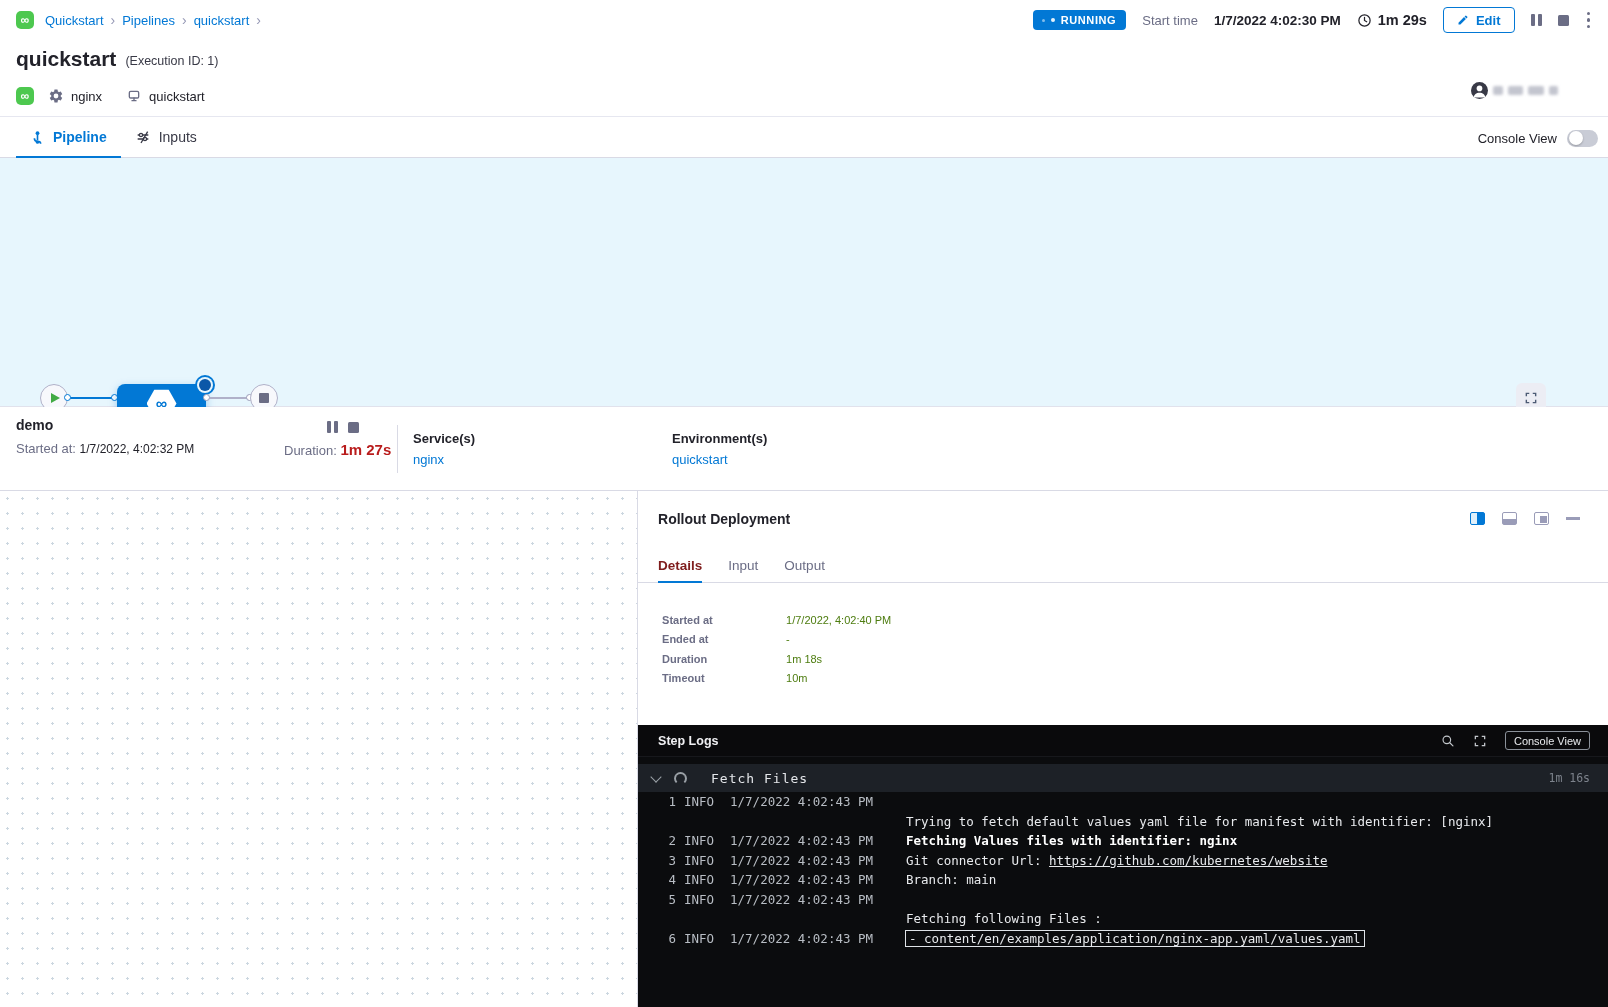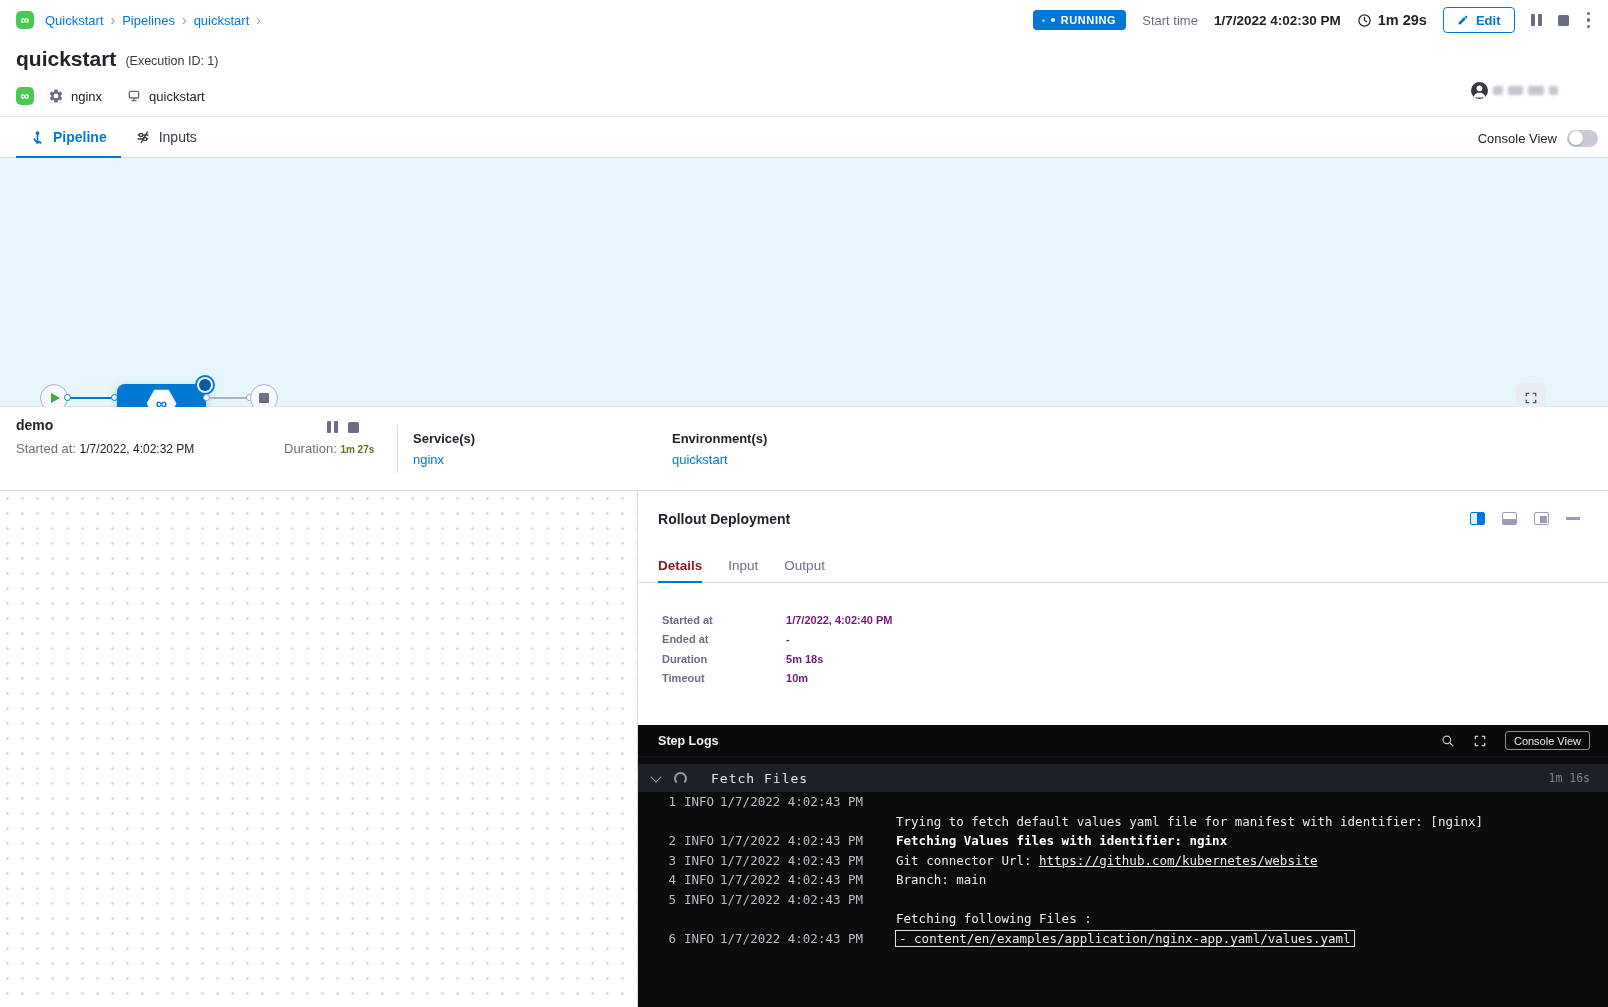--- a/index.html
+++ b/index.html
@@ -68,21 +68,21 @@
   .zoom-panel{position:absolute;left:1516px;top:318px;width:30px;height:62px;border-radius:6px;background:#ecedf4;
     display:flex;flex-direction:column;align-items:center;justify-content:space-around;color:#5b6b85;font-size:20px}
   .zoom-panel span{cursor:pointer;line-height:1}
   .marquee{width:14px;height:14px;border:1.6px dashed #4c5b74}
   
   .stage-bar{position:relative;height:84px;border-bottom:1px solid #d9dae5;background:#fff}
   .sb-name{position:absolute;left:16px;top:10px;font-size:14px;font-weight:700}
   .sb-line{position:absolute;left:16px;top:34px;font-size:13px;color:#6b6d85}
   .sb-line b{color:#22222a;font-weight:400;font-size:12px}
   .sb-duration{position:absolute;left:284px;top:34px;font-size:13px;color:#6b6d85}
-  .sb-duration b{color:#4d7c0f;font-weight:600;font-size:10px}
+  .sb-duration b{color:#b91c1c;font-weight:600;font-size:15px}
   .sb-icons{position:absolute;left:327px;top:14px;display:flex;gap:10px;align-items:center}
   .sb-divider{position:absolute;left:397px;top:18px;width:1px;height:48px;background:#d9dae5}
   .sb-col{position:absolute;top:24px;font-size:13px}
   .sb-col .h{font-weight:700;color:#22222a}
   .sb-col a{display:block;margin-top:6px;color:#0278d5;text-decoration:none;cursor:pointer}
   
   .bottom{display:flex;height:516px}
   .exec-canvas{position:relative;width:664px;height:100%;
     background-color:#fff;background-image:radial-gradient(circle,#ccd7e0 1.2px,transparent 1.2px);background-size:15px 15px}
   
@@ -96,42 +96,42 @@
   .lay-icon.float::after{content:"";position:absolute;right:1px;bottom:1px;width:7px;height:7px;background:#9a9cb8}
   .minus-icon{width:14px;height:2.5px;background:#9a9cb8;cursor:pointer}
   .sp-tabs{position:absolute;left:0;right:0;top:58px;height:34px;border-bottom:1px solid #d9dae5;
     display:flex;align-items:stretch;padding-left:20px;gap:26px}
   .sp-tab{position:relative;display:flex;align-items:center;font-size:13.5px;color:#6b6d85;cursor:pointer}
   .sp-tab.active{color:#7f1d1d;font-weight:700}
   .sp-tab.active::after{content:"";position:absolute;left:0;right:0;bottom:-1px;height:2.5px;background:#0278d5}
   .sp-details{position:absolute;left:24px;top:115px}
   .d-row{display:flex;height:19.5px;align-items:flex-end;font-size:11px}
   .d-row .dl{width:124px;color:#6b6d85;font-weight:600}
-  .d-row .dv{color:#701a75;font-weight:700}
+  .d-row .dv{color:#4d7c0f;font-weight:400}
   
   .logs-bar{position:absolute;left:0;right:0;top:234px;height:32px;background:#0a0a0c;border-bottom:1px solid #17181c;
     display:flex;align-items:center;padding:0 18px 0 20px}
   .logs-bar .t{font-size:12.5px;font-weight:600;color:#f0f0f3}
   .logs-bar .right{margin-left:auto;display:flex;align-items:center;gap:18px}
   .btn-console-view{border:1px solid #8b919a;border-radius:3px;color:#e8eaed;font-size:11px;
     padding:2.5px 8px;background:transparent;cursor:pointer}
   .console{position:absolute;left:0;right:0;top:266px;bottom:0;background:#0b0c0e;
     font-family:"DejaVu Sans Mono","Liberation Mono",monospace}
   .log-section{position:absolute;left:0;right:0;height:28px;background:#1d2127;display:flex;align-items:center;cursor:pointer}
   .log-section .name{font-size:13px;color:#e4e6ea;letter-spacing:1px}
   .log-section .dur{margin-left:auto;padding-right:18px;font-size:11.5px;color:#7d838c}
   .chev{width:8px;height:8px;border-left:1.8px solid #9aa0a6;border-bottom:1.8px solid #9aa0a6;
     transform:rotate(-45deg);margin:-3px 14px 0 14px}
   .spin-arc{width:13px;height:13px;border-radius:50%;border:2px solid #9aa0a6;border-bottom-color:transparent;margin-right:24px}
   .pend-circle{width:13px;height:13px;border-radius:50%;border:1.8px solid #8f93a8;margin:0 27px 0 36px}
   .log-rows{position:absolute;left:0;right:0;top:35px}
   .log-row{display:flex;align-items:center;height:19.5px;padding-left:26px;font-size:12.5px;color:#b8bdc4}
   .log-row .ln{width:12px;text-align:right}
   .log-row .lvl{width:36px;margin-left:8px}
-  .log-row .lt{width:176px;}
+  .log-row .lt{width:176px;margin-left:10px}
   .log-row .lm{color:#e8eaed}
   .log-row.bold .lm{font-weight:700;color:#fff}
   .log-row.hl .lm{outline:1px solid #dfe3e8;padding:0 3px}
   .log-row .lm a{color:#e8eaed;text-decoration:underline;cursor:pointer}
   svg{display:block}
 </style>
 </head>
 <body>
 
 <header class="topbar">
@@ -348,21 +348,21 @@
       <div class="d-row">
         <span class="dl">Started at</span>
         <span class="dv">1/7/2022, 4:02:40 PM</span>
       </div>
       <div class="d-row">
         <span class="dl">Ended at</span>
         <span class="dv">-</span>
       </div>
       <div class="d-row">
         <span class="dl">Duration</span>
-        <span class="dv">5m 18s</span>
+        <span class="dv">1m 18s</span>
       </div>
       <div class="d-row">
         <span class="dl">Timeout</span>
         <span class="dv">10m</span>
       </div>
     </div>
 
     <div class="logs-bar">
       <span class="t">Step Logs</span>
       <span class="right">

